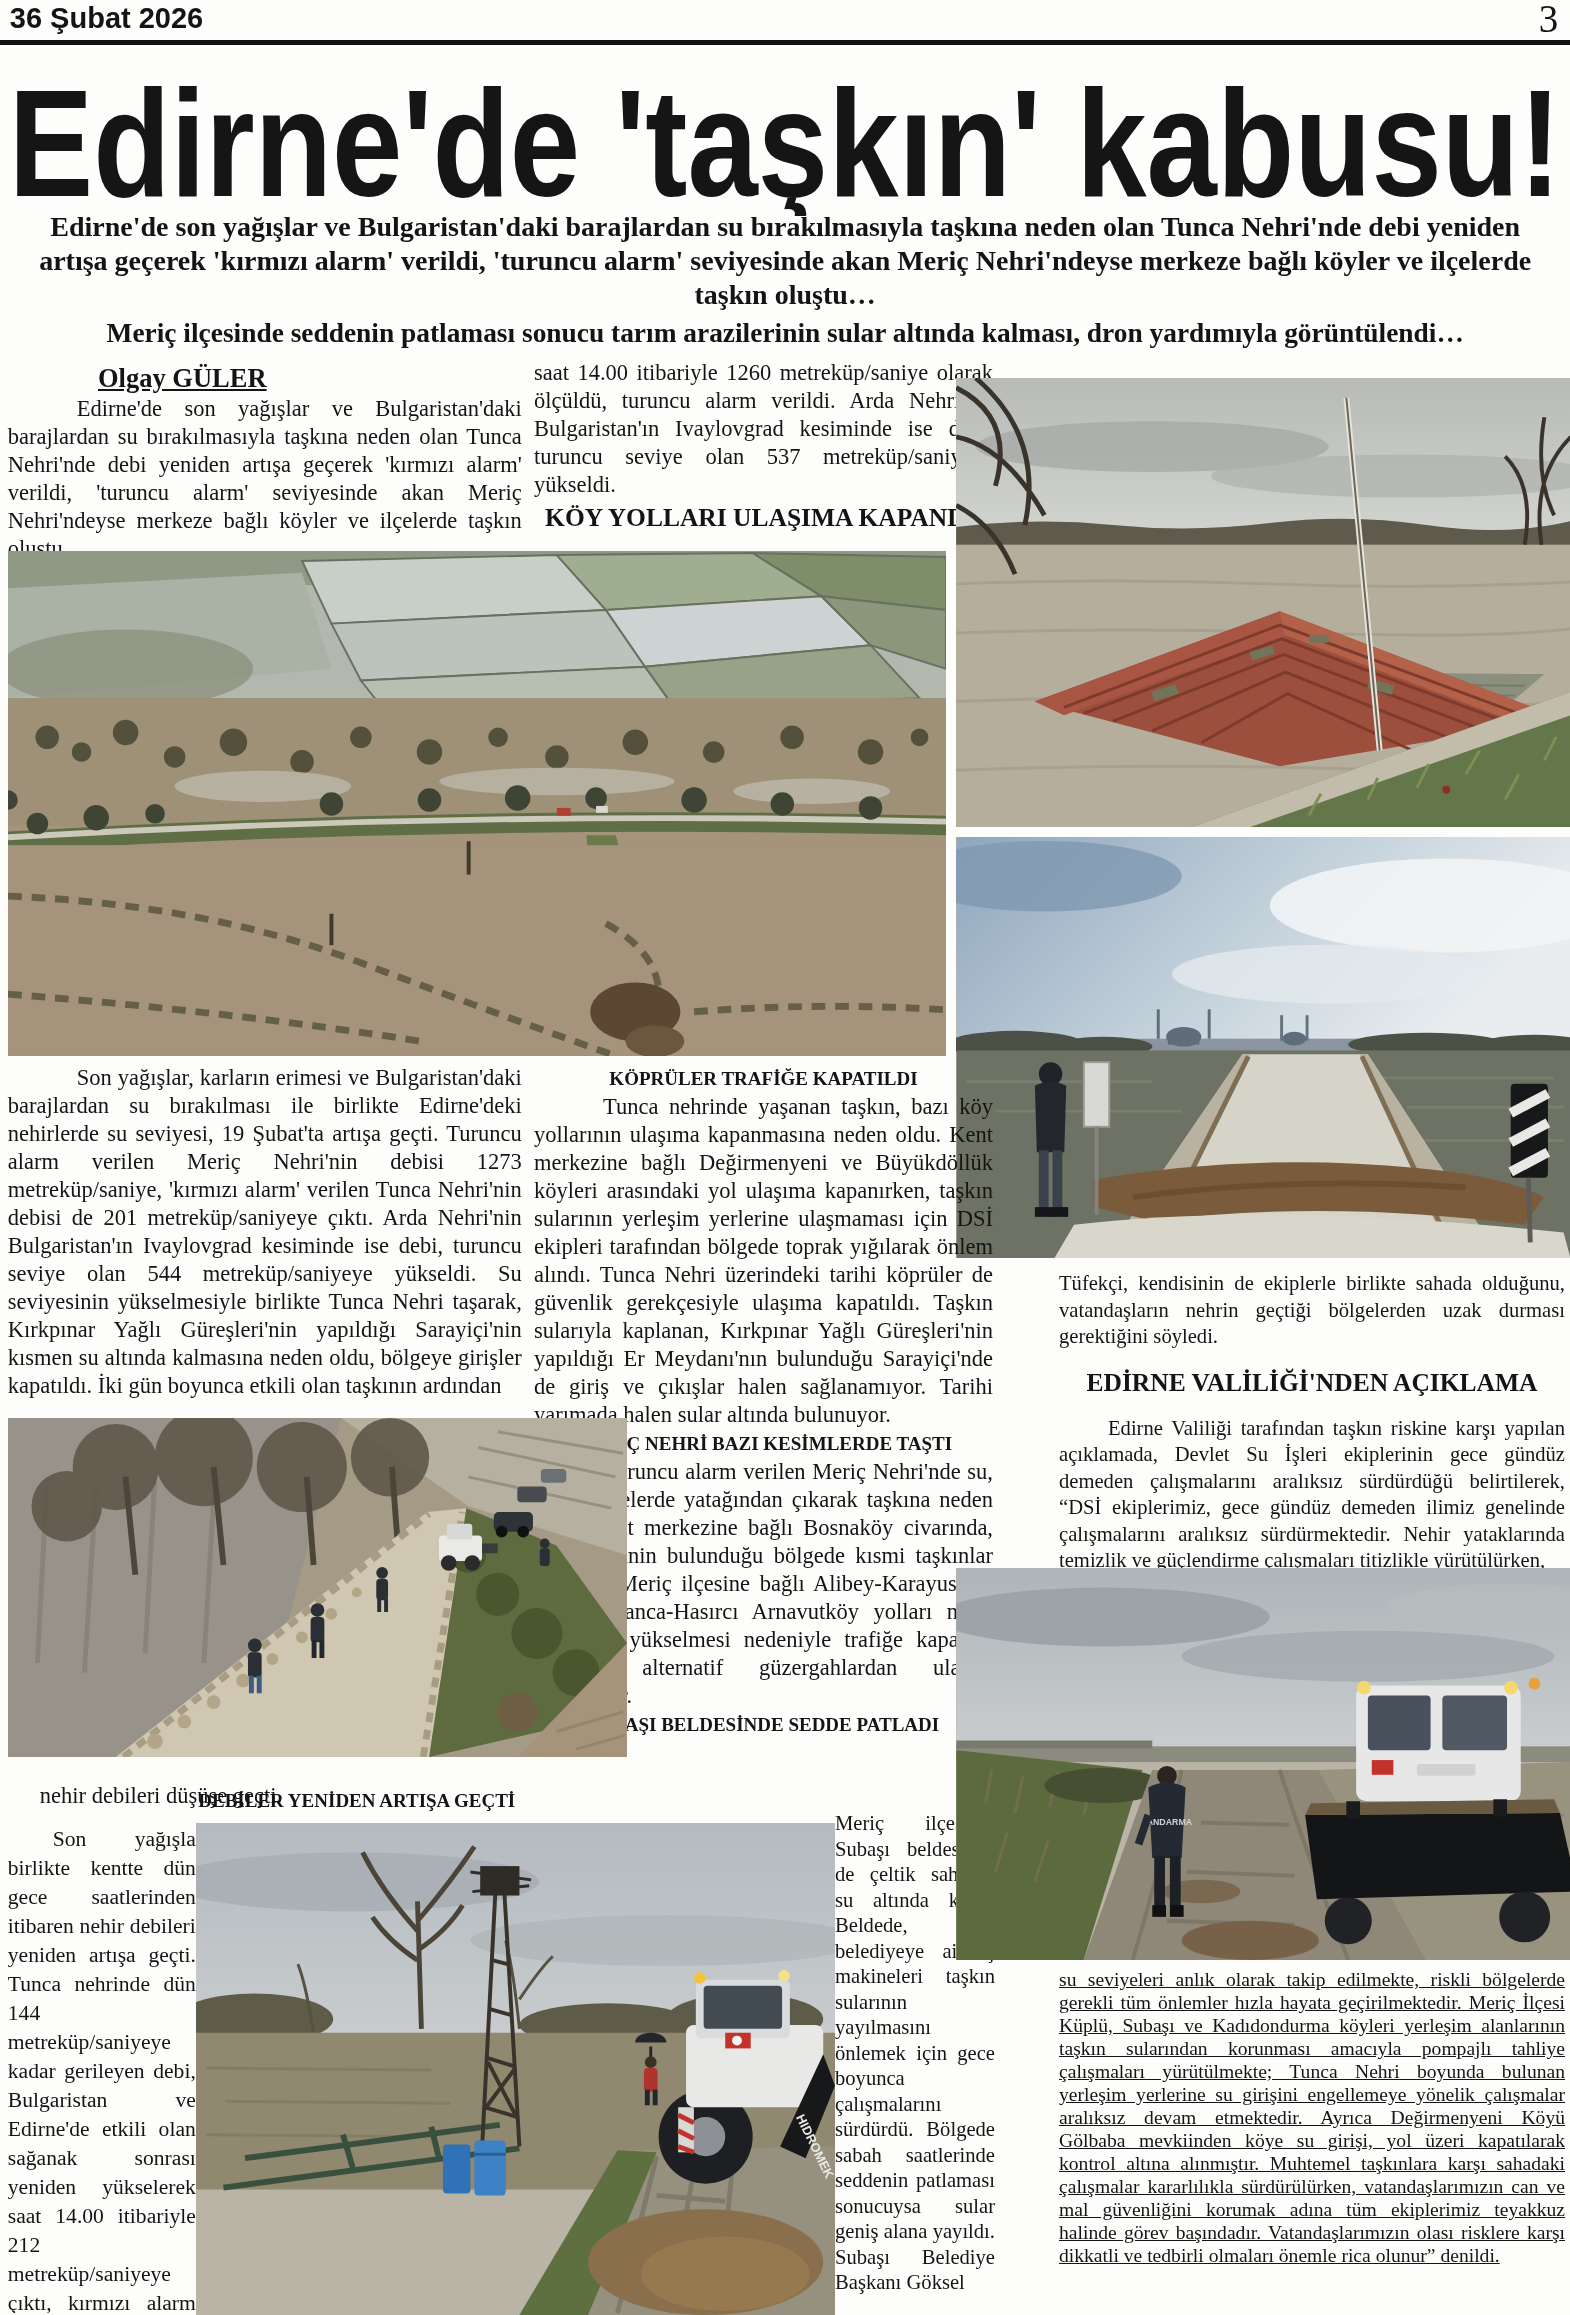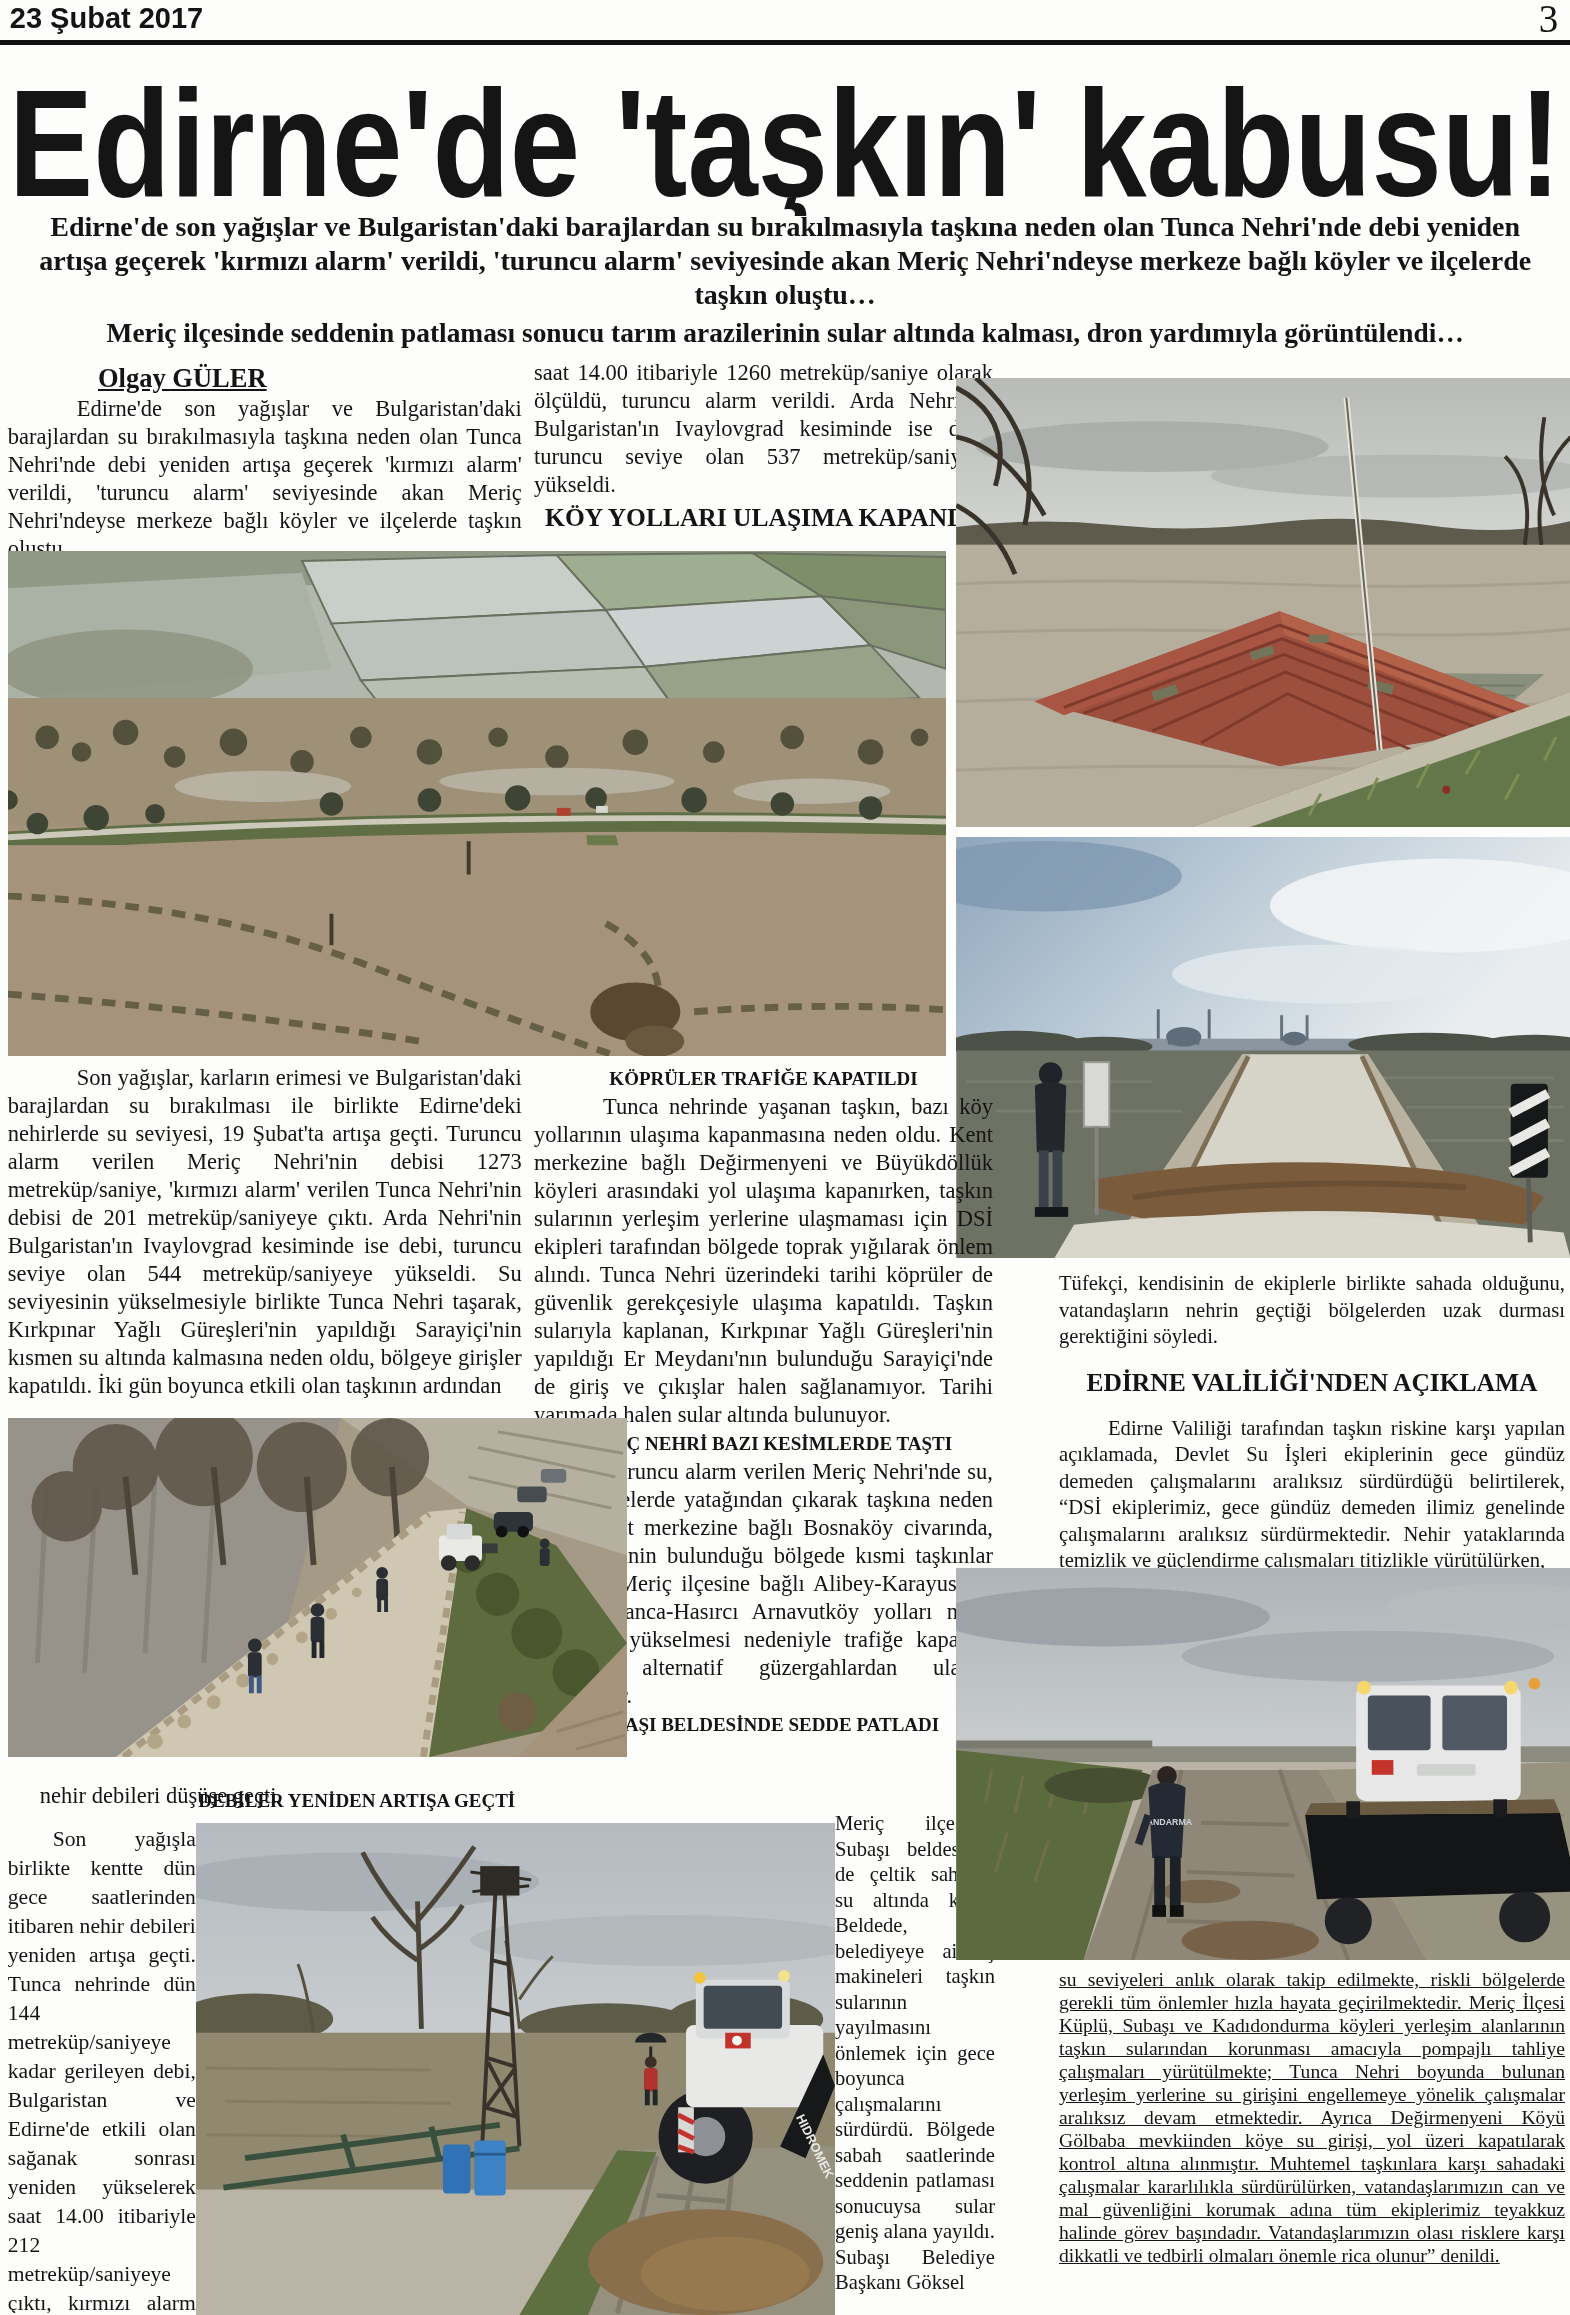--- a/index.html
+++ b/index.html
@@ -37,21 +37,21 @@
   .colB-strip{left:835px;top:1811px;width:160px;height:502px;overflow:hidden;}
   .colB-strip p{font-size:20.6px;line-height:25.5px;}
   .colC-bottom{left:1059px;top:1968px;width:506px;height:345px;overflow:hidden;}
   .colC-bottom p{font-size:19.6px;line-height:23px;text-decoration:underline;}
 </style>
 </head>
 <body>
 
 <div class="page">
 
-  <div class="abs masthead-date">23 Şubat 2017</div>
+  <div class="abs masthead-date">36 Şubat 2026</div>
   <div class="abs masthead-page">3</div>
   <div class="abs masthead-rule"></div>
 
   <svg class="abs" style="left:0;top:49px;" width="1570" height="167" viewBox="0 0 1602 170">
     <text x="801" y="150" text-anchor="middle" textLength="1584" lengthAdjust="spacingAndGlyphs" font-family="Liberation Sans, sans-serif" font-size="156" font-weight="bold" fill="#151515">Edirne'de 'taşkın' kabusu!</text>
   </svg>
 
   <div class="abs deck">
     <p class="d1">Edirne'de son yağışlar ve Bulgaristan'daki barajlardan su bırakılmasıyla taşkına neden olan Tunca Nehri'nde debi yeniden artışa geçerek 'kırmızı alarm' verildi, 'turuncu alarm' seviyesinde akan Meriç Nehri'ndeyse merkeze bağlı köyler ve ilçelerde taşkın oluştu…</p>
     <p class="d2">Meriç ilçesinde seddenin patlaması sonucu tarım arazilerinin sular altında kalması, dron yardımıyla görüntülendi…</p>

